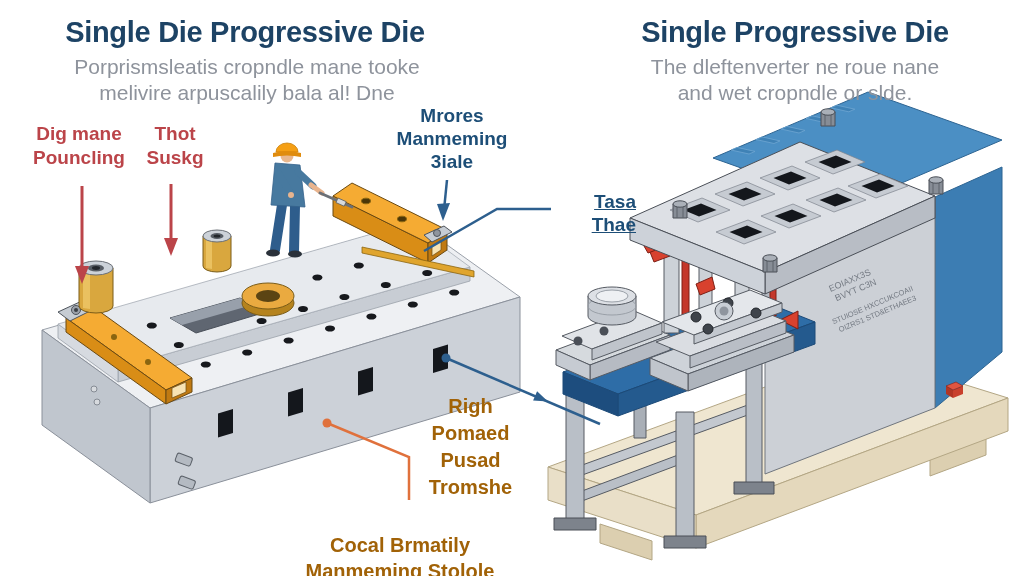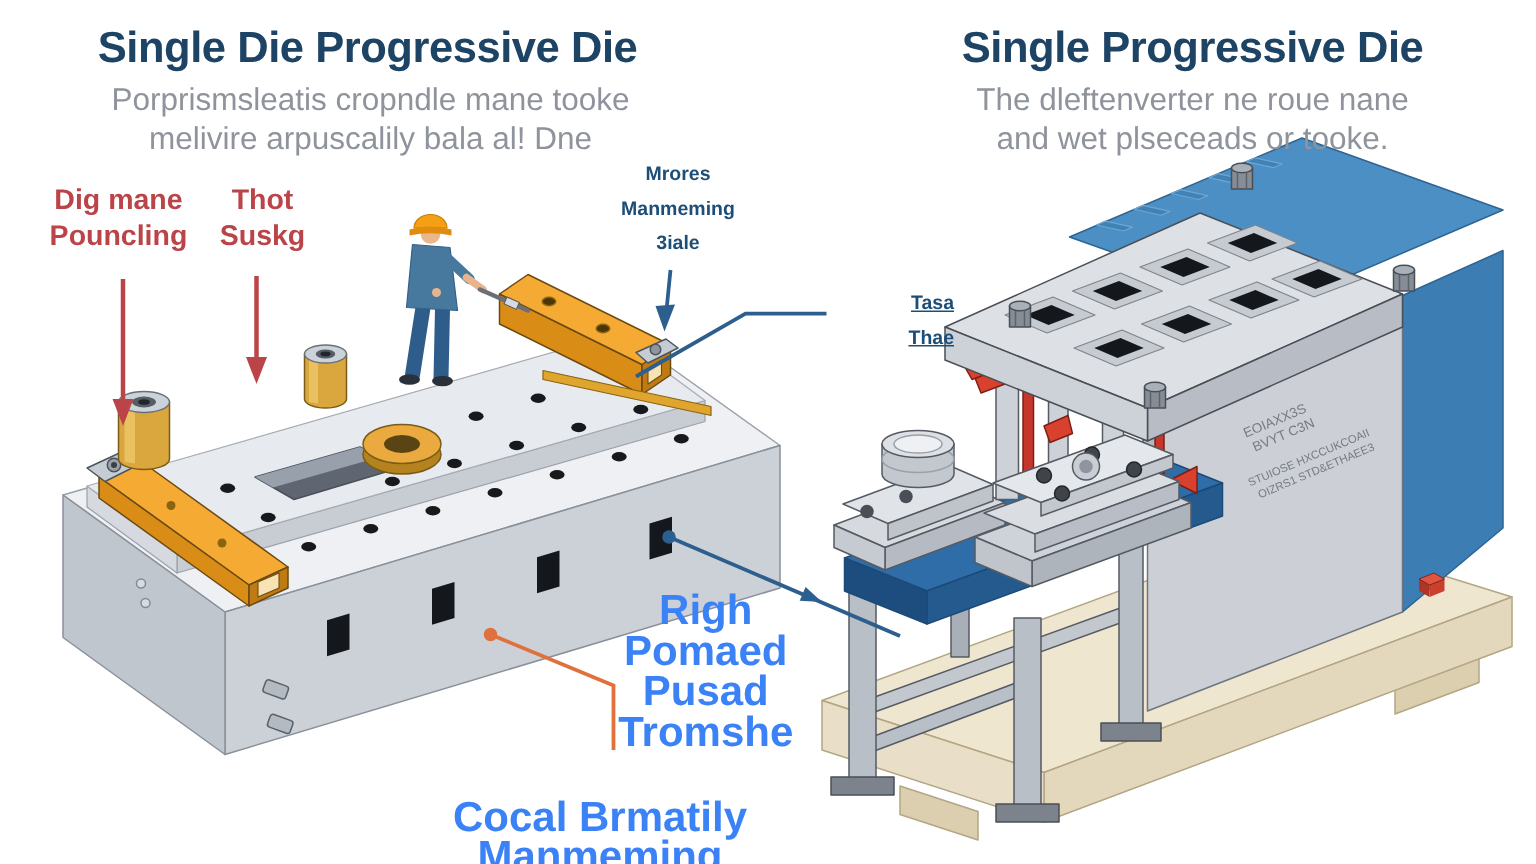--- a/index.html
+++ b/index.html
@@ -4,22 +4,22 @@
 <style>
   html,body{margin:0;padding:0;}
   body{width:1024px;height:576px;position:relative;overflow:hidden;background:#ffffff;
        font-family:"Liberation Sans", sans-serif;}
   .stage{position:absolute;inset:0;}
   svg{position:absolute;left:0;top:0;}
   .lbl{position:absolute;font-weight:bold;}
   .title{color:#1d4365;font-size:29px;font-weight:bold;text-align:center;letter-spacing:-0.3px;}
   .subtitle{color:#8e939c;font-size:21px;font-weight:normal;text-align:center;line-height:26px;}
   .red-lbl{color:#bb4449;font-size:19px;line-height:24px;text-align:center;}
-  .blue-lbl{color:#1d4e77;font-size:13px;line-height:23px;}
-  .orange-lbl{color:#3b82f6;font-size:28px;line-height:27px;text-align:center;}
+  .blue-lbl{color:#1d4e77;font-size:19px;line-height:23px;}
+  .orange-lbl{color:#a16207;font-size:20px;line-height:27px;text-align:center;}
   .t-left-title{left:15px;top:16px;width:460px;}
   .t-left-sub{left:15px;top:54px;width:464px;}
   .t-right-title{left:565px;top:16px;width:460px;}
   .t-right-sub{left:565px;top:54px;width:460px;}
   .lbl-die-punch{left:14px;top:122px;width:130px;}
   .lbl-thot{left:132px;top:122px;width:86px;}
   .lbl-mrores{left:392px;top:104px;width:120px;text-align:center;}
   .lbl-tasa{left:556px;top:190px;width:80px;text-align:right;text-decoration:underline;}
   .lbl-righ{left:408px;top:393px;width:125px;}
   .lbl-cocal{left:278px;top:532px;width:244px;line-height:26px;}
@@ -325,21 +325,21 @@
 </svg>
 
 <div class="lbl subtitle t-left-sub">
   <div>Porprismsleatis cropndle mane tooke</div>
   <div>melivire arpuscalily bala al! Dne</div>
 </div>
 <div class="lbl title t-left-title">Single Die Progressive Die</div>
 <div class="lbl title t-right-title">Single Progressive Die</div>
 <div class="lbl subtitle t-right-sub">
   <div>The dleftenverter ne roue nane</div>
-  <div>and wet plseceads or tooke.</div>
+  <div>and wet cropndle or slde.</div>
 </div>
 
 <div class="lbl red-lbl lbl-die-punch">
   <div>Dig mane</div>
   <div>Pouncling</div>
 </div>
 <div class="lbl red-lbl lbl-thot">
   <div>Thot</div>
   <div>Suskg</div>
 </div>

